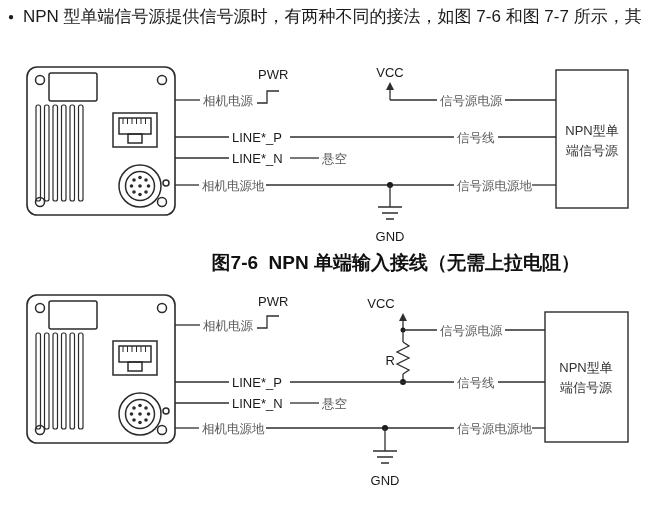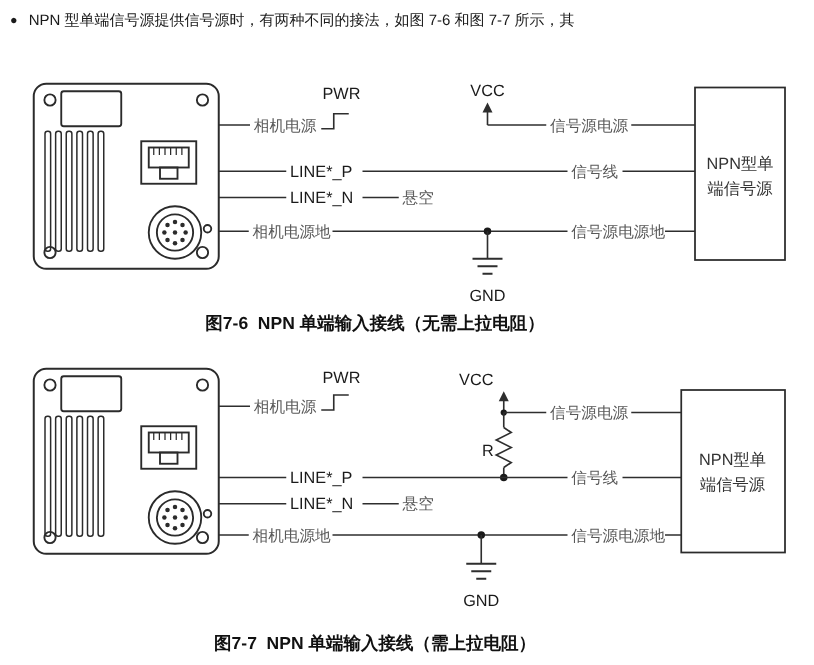--- a/index.html
+++ b/index.html
@@ -5,28 +5,28 @@
   * { margin:0; padding:0; box-sizing:border-box; }
   html,body { background:#fff; }
   body {
     width:651px; height:532px; position:relative; overflow:hidden;
     font-family:"Liberation Sans","DejaVu Sans",sans-serif; color:#1a1a1a;
   }
   .page { position:absolute; inset:0; width:651px; height:532px; background:#fff; }
 
   .intro { position:absolute; top:5px; left:8px; width:638px; display:flex; }
   .intro .bullet { width:15px; font-size:10px; line-height:23px; flex:0 0 15px; }
-  .intro .lines { font-size:12px; line-height:23px; color:#1a1a1a; }
+  .intro .lines { font-size:17px; line-height:23px; color:#1a1a1a; }
 
   .fig-svg { position:absolute; left:0; }
   #fig1-svg { top:55px; }
   #fig2-svg { top:285px; }
 
-  .caption { position:absolute; left:20px; width:560px; text-align:center;
-             font-weight:bold; font-size:14px; color:#111; white-space:pre; }
+  .caption { position:absolute; left:20px; width:560px; text-align:right;
+             font-weight:bold; font-size:19px; color:#111; white-space:pre; }
   #caption1 { top:250px; }
   #caption2 { top:506px; }
 
   
   .cam   { stroke:#2b2b2b; stroke-width:1.5; fill:none; }
   .cambody { stroke:#2b2b2b; stroke-width:1.6; fill:#fff; }
   .slat  { stroke:#2b2b2b; stroke-width:1.2; fill:none; }
   .thin  { stroke:#2b2b2b; stroke-width:1; fill:none; }
   .pin   { fill:#2b2b2b; stroke:none; }
   .wire  { stroke:#2e2e2e; stroke-width:1.3; fill:none; }
@@ -207,15 +207,14 @@
       <text class="lbl-black" x="385" y="200" text-anchor="middle">GND</text>
     </g>
 
     <g>
       <rect class="boxr" x="545" y="27" width="83" height="130"></rect>
       <text class="lbl-box" x="586" y="87" text-anchor="middle">NPN型单</text>
       <text class="lbl-box" x="586" y="107" text-anchor="middle">端信号源</text>
     </g>
   </svg>
 
-  <div id="caption2" class="caption">图7-7  NPN 单端输入接线（需上拉电阻）</div>
 
 </div>
 
 </body></html>

